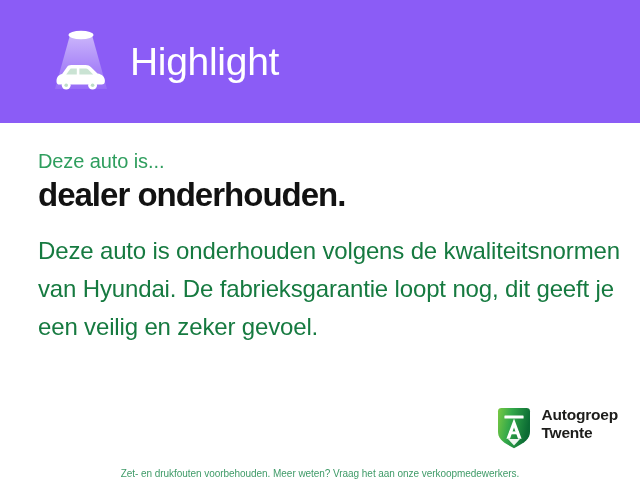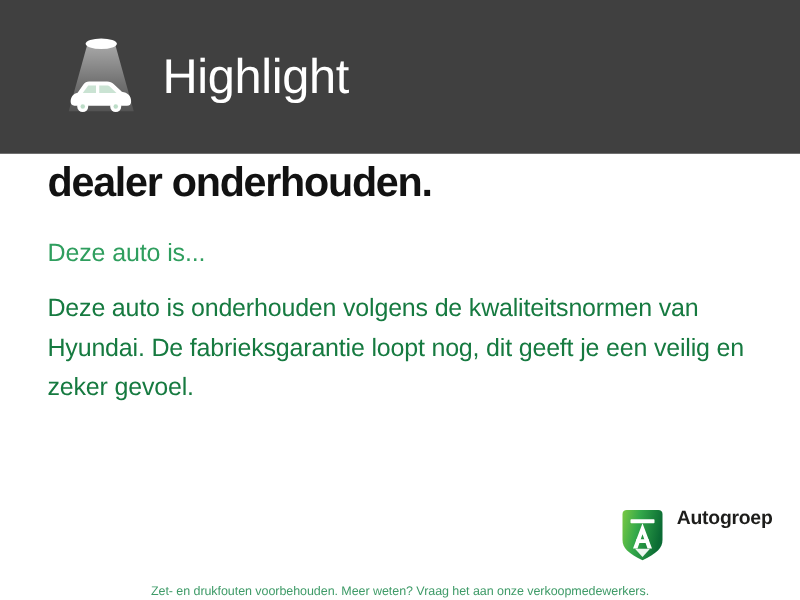--- a/index.html
+++ b/index.html
@@ -15,21 +15,21 @@
     position:relative;
     width:640px; height:480px;
     background:#ffffff;
   }
 
   
   #header {
     position:absolute;
     left:0; top:0;
     width:640px; height:123px;
-    background:#404040;
+    background:#8b5cf6;
     display:flex;
     align-items:center;
   }
 
   #header-icon {
     position:relative;
     width:70px; height:72px;
     margin-left:46px;
     flex:0 0 auto;
   }
@@ -64,21 +64,21 @@
     font-size:33px;
     font-weight:700;
     letter-spacing:-1.0px;
     line-height:1.12;
   }
 
   #paragraph {
     margin:18px 0 0 38px;
     width:588px;
     color:#167a40;
-    font-size:20px;
+    font-size:24px;
     font-weight:400;
     letter-spacing:-0.15px;
     line-height:1.58;
   }
 
   
   #logo {
     position:absolute;
     right:22px; top:406px;
     display:flex;
@@ -146,23 +146,23 @@
         <circle cx="20.2" cy="59.2" r="1.8" fill="#0f8136" opacity="0.28"></circle>
         <circle cx="46.6" cy="59.2" r="4.4" fill="#ffffff"></circle>
         <circle cx="46.6" cy="59.2" r="1.8" fill="#0f8136" opacity="0.28"></circle>
       </svg>
     </div>
 
     <div id="header-title">Highlight</div>
   </div>
 
   <div id="body">
+    <div id="eyebrow">Deze auto is...</div>
+
     <div id="headline">dealer onderhouden.</div>
-
-    <div id="eyebrow">Deze auto is...</div>
 
     <div id="paragraph">Deze auto is onderhouden volgens de kwaliteitsnormen van Hyundai. De fabrieksgarantie loopt nog, dit geeft je een veilig en zeker gevoel.</div>
   </div>
 
   <div id="logo">
     <div id="logo-mark">
       <svg viewBox="0 0 38 44" xmlns="http://www.w3.org/2000/svg">
         <defs>
           <linearGradient id="shieldGrad" x1="0" y1="0" x2="1" y2="0.25">
             <stop offset="0%" stop-color="#7ac943"></stop>
@@ -175,18 +175,19 @@
                  C7.4 36.4 3 32.4 3 25.8 Z" fill="url(#shieldGrad)"></path>
 
         <rect x="9.4" y="9.4" width="19.2" height="3.2" rx="0.6" fill="#ffffff"></rect>
         <path d="M19 12.6 L26.6 32.8 H23.0 L19 21.4 L15.0 32.8 H11.4 Z" fill="#ffffff"></path>
         <path d="M14.0 25.4 H24.0 V28.3 H14.0 Z" fill="#ffffff"></path>
         <path d="M13.0 33.0 H25.0 L19.0 39.6 Z" fill="#ffffff" opacity="0.92"></path>
       </svg>
     </div>
     <div id="logo-text">
       <span>Autogroep</span>
+      <span>Twente</span>
     </div>
   </div>
 
   <div id="footer">Zet- en drukfouten voorbehouden. Meer weten? Vraag het aan onze verkoopmedewerkers.</div>
 
 </div>
 
 </body></html>

